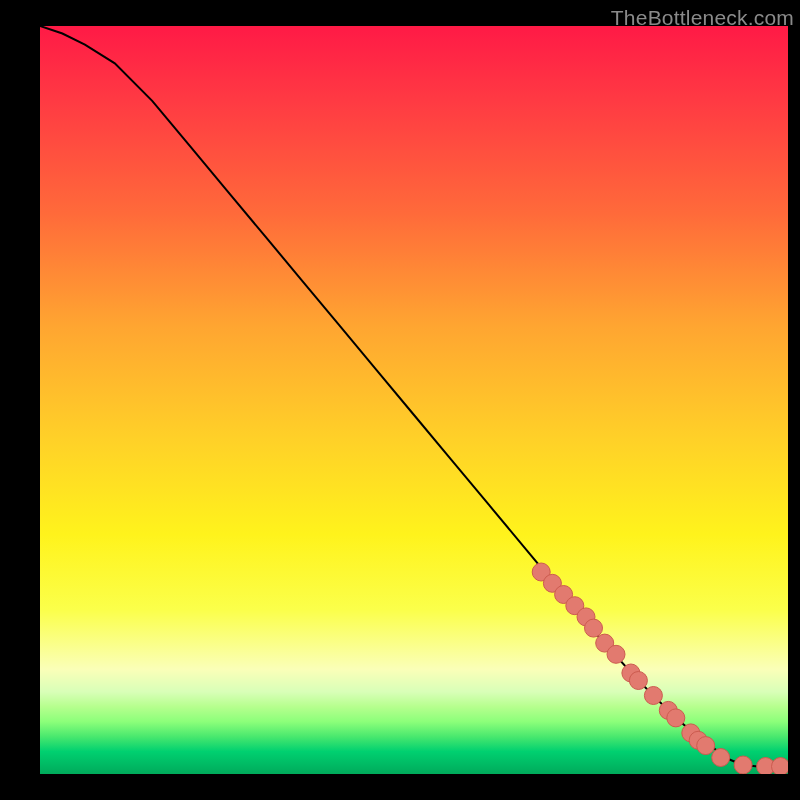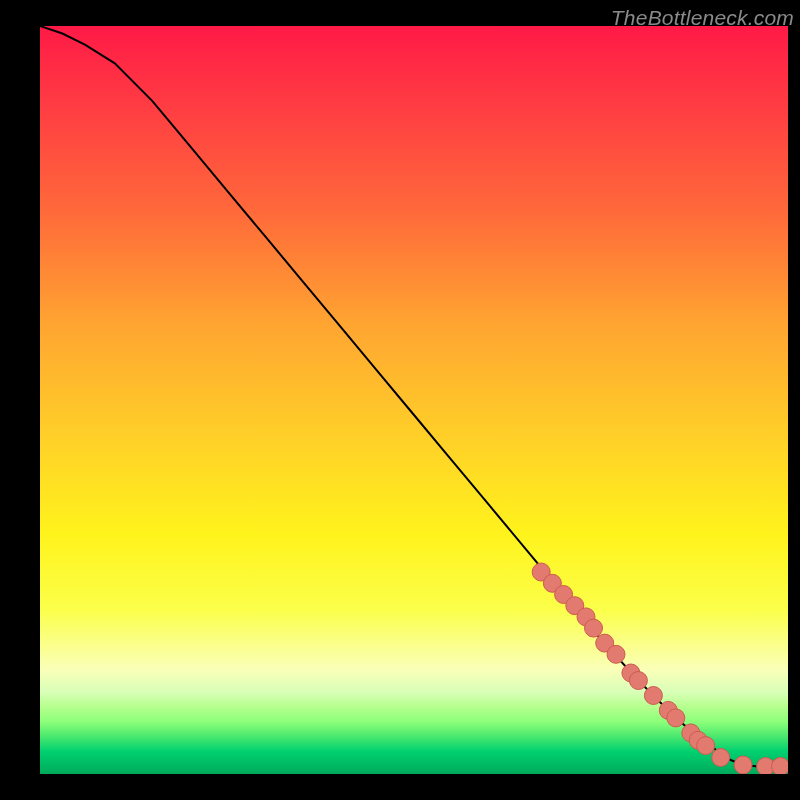--- a/index.html
+++ b/index.html
@@ -60,21 +60,20 @@
     height: 100%;
   }
   .watermark {
     position: absolute;
     top: 6px;
     right: 6px;
     color: #8a8a8a;
     font-size: 21px;
     font-weight: 500;
     letter-spacing: 0.2px;
-    font-style: italic;
   }
 </style>
 </head>
 <body>
 
 <div class="frame">
   <div class="plot">
     <div class="gradient"></div>
     <svg class="curve" viewBox="0 0 748 748" preserveAspectRatio="none">
       <path id="curve-path" fill="none" stroke-width="2" stroke-linecap="round" d="M0.0 0.0 L22.4 7.5 L44.9 18.7 L74.8 37.4 L112.2 74.8 L149.6 119.7 L187.0 164.6 L224.4 209.4 L261.8 254.3 L299.2 299.2 L336.6 344.1 L374.0 389.0 L411.4 433.8 L448.8 478.7 L486.2 523.6 L523.6 568.5 L561.0 613.4 L598.4 654.5 L635.8 691.9 L658.2 710.6 L673.2 721.8 L688.2 733.0 L703.1 739.0 L718.1 740.5 L733.0 740.5 L748.0 740.5 " stroke="#000000"></path>

